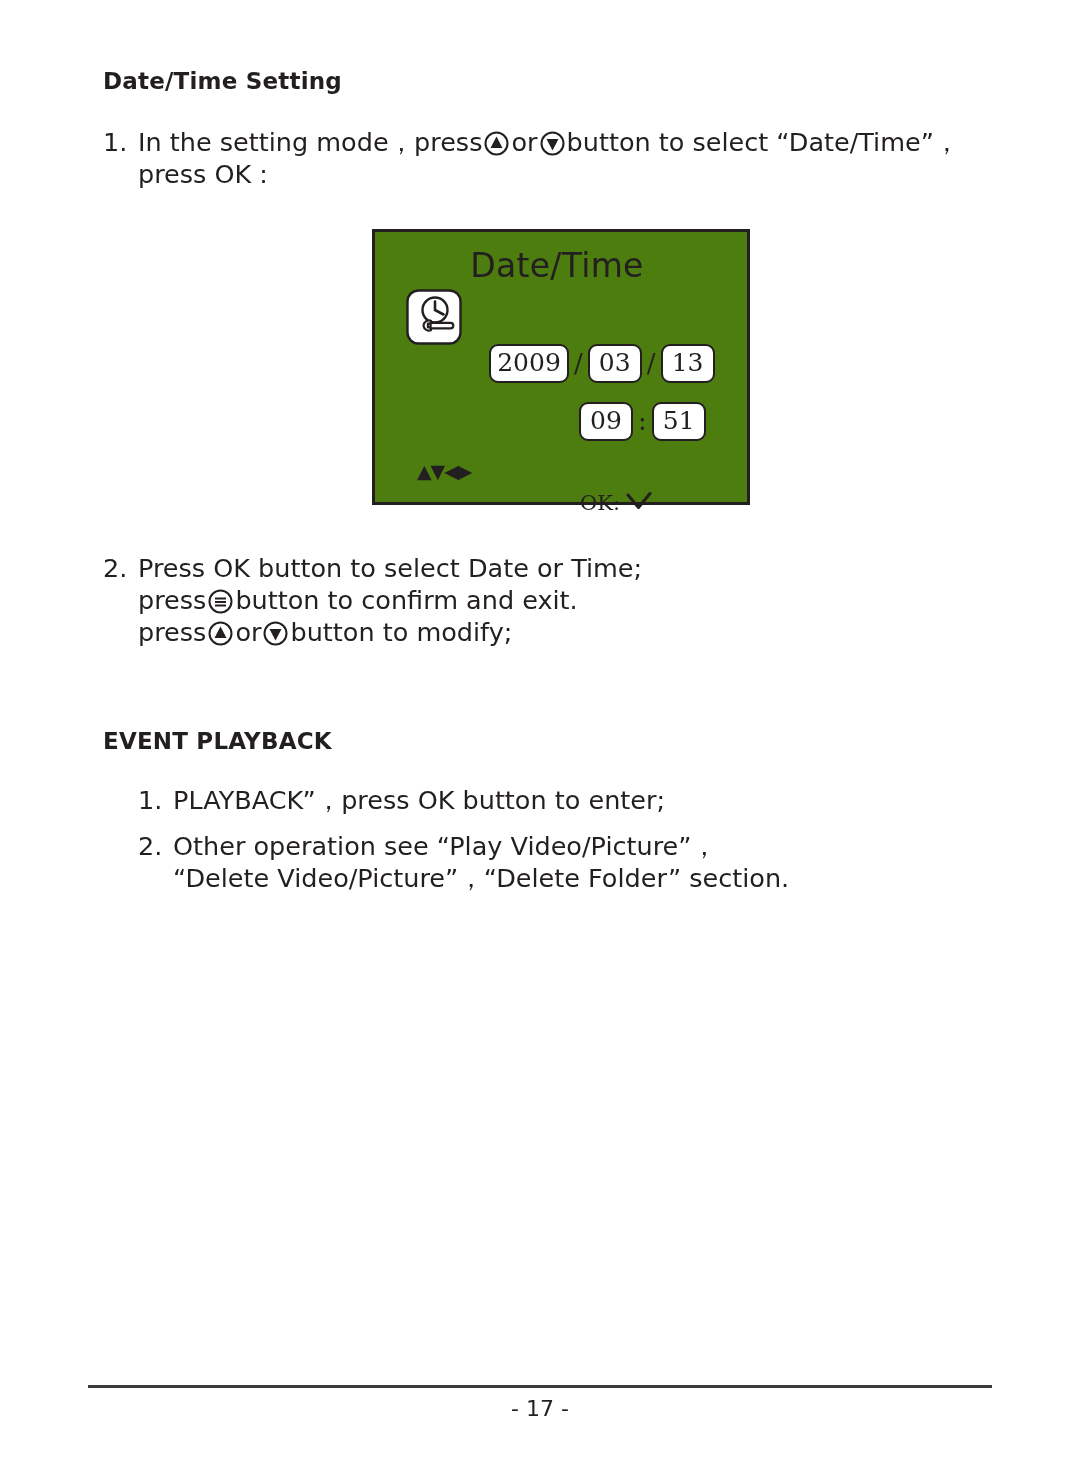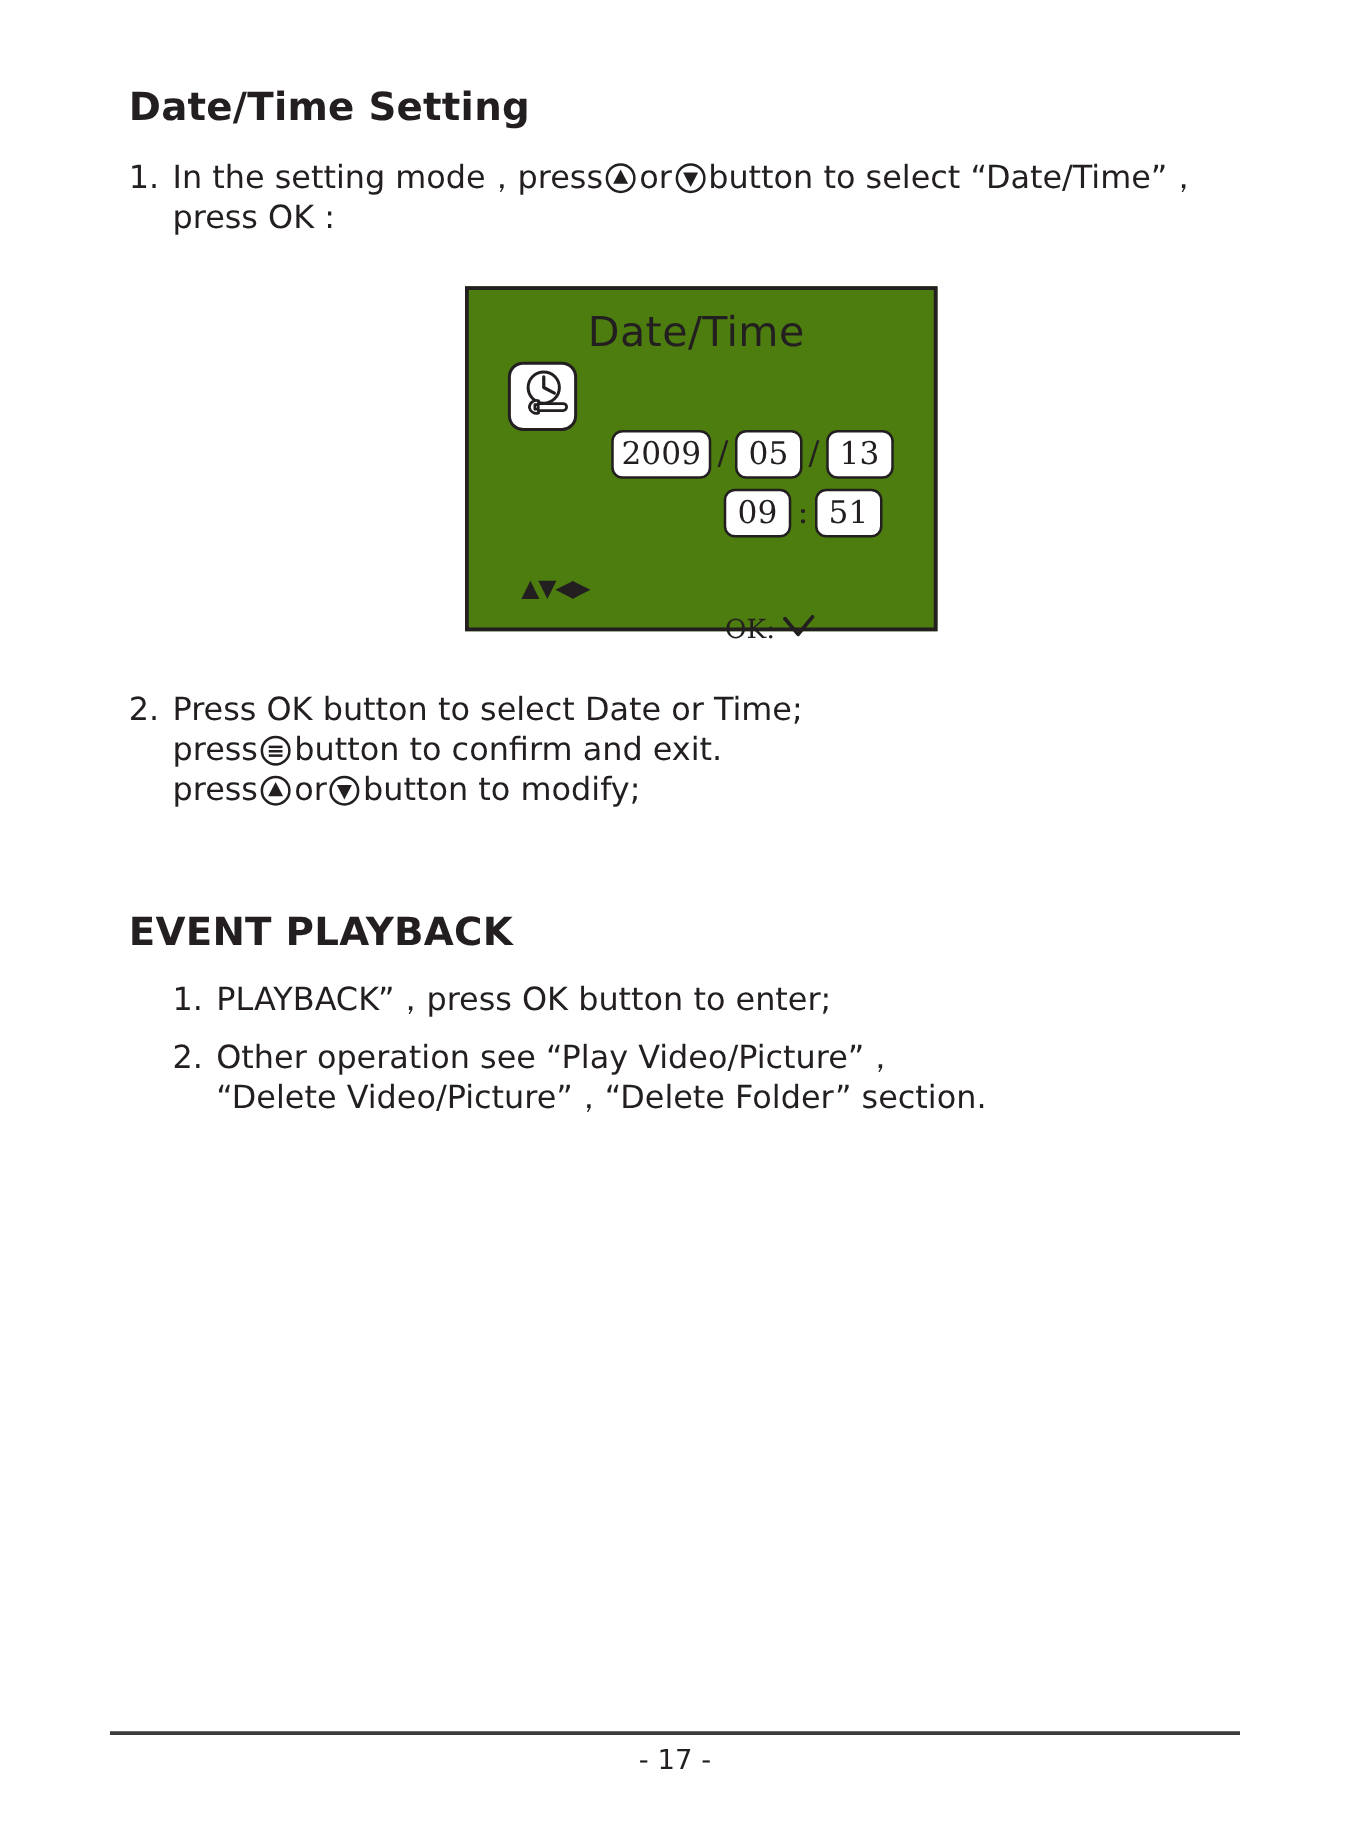--- a/index.html
+++ b/index.html
@@ -19,21 +19,21 @@
   .page {
     position: absolute;
     inset: 0;
   }
 
   
   .section-title {
     position: absolute;
     font-family: "DejaVu Sans", sans-serif;
     font-weight: bold;
-    font-size: 31px;
+    font-size: 23px;
     letter-spacing: 0.2px;
     color: #231f20;
     white-space: nowrap;
   }
   #title-datetime { left: 103px; top: 68px; }
   #title-event    { left: 103px; top: 728px; text-align: center; }
 
   
   .steps {
     position: absolute;
@@ -113,21 +113,21 @@
     width: 256px;
   }
   .dt-row {
     display: flex;
     align-items: center;
     justify-content: flex-end;
     height: 42px;
     white-space: nowrap;
   }
   .dt-row.row-date { justify-content: flex-start; padding-left: 4px; }
-  .dt-row.row-time { justify-content: flex-start; padding-left: 94px; margin-top: 5px; }
+  .dt-row.row-time { justify-content: flex-start; padding-left: 94px; margin-top: 16px; }
 
   .dt-box {
     border: 2px solid #231f20;
     border-radius: 9px;
     font-family: "DejaVu Serif", serif;
     font-size: 25px;
     line-height: 1;
     padding: 4px 6px 6px 6px;
     display: inline-block;
     text-align: center;
@@ -231,21 +231,21 @@
                  l0 3.0 -3.0 0 0 3.6 3.0 0 0 3.0
                  a5.6 5.6 0 0 1 -7.4 -4.3 z" fill="#ffffff" stroke="#231f20" stroke-width="2.2" stroke-linejoin="round"></path>
         <path d="M25.6 34.8 L45.5 34.8 a2.8 2.8 0 0 1 0 5.6 L25.6 40.4 z" fill="#ffffff" stroke="#231f20" stroke-width="2.2" stroke-linejoin="round"></path>
       </svg>
     </div>
 
     <div class="dt-rows">
       <div class="dt-row row-date">
         <span class="dt-box w-year">2009</span>
         <span class="dt-sep">/</span>
-        <span class="dt-box w-two">05</span>
+        <span class="dt-box w-two">03</span>
         <span class="dt-sep">/</span>
         <span class="dt-box w-two">13</span>
       </div>
       <div class="dt-row row-time">
         <span class="dt-box w-two">09</span>
         <span class="dt-sep">:</span>
         <span class="dt-box w-two">51</span>
       </div>
     </div>
 

